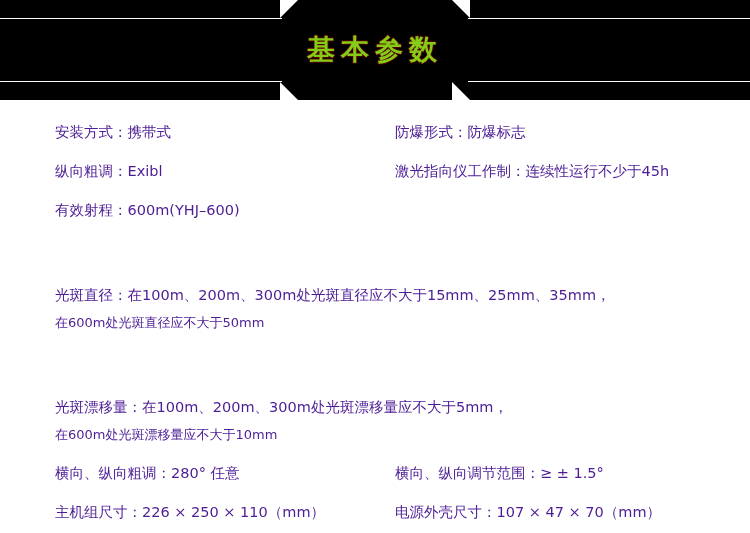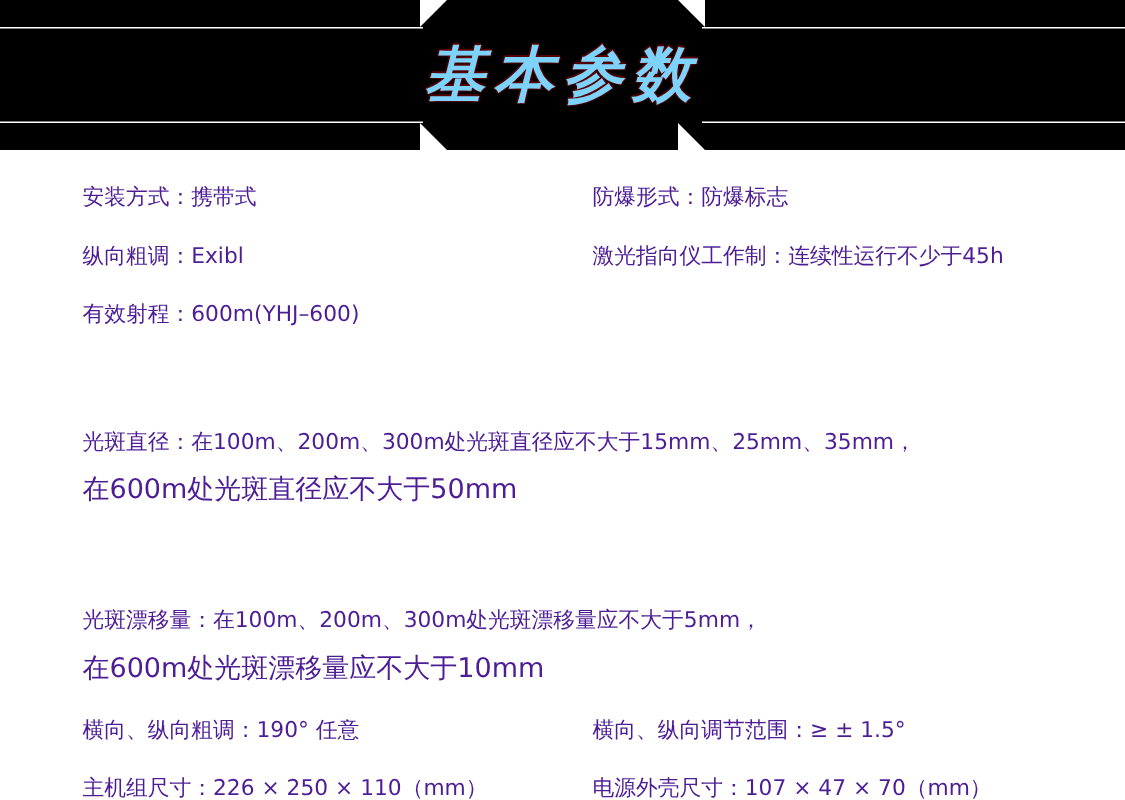--- a/index.html
+++ b/index.html
@@ -65,32 +65,31 @@
   }
   .notch-right-b {
     right: 280px;
     top: auto;
     bottom: 0;
     border-width: 0 18px 18px 0;
     border-color: transparent transparent #ffffff transparent;
   }
   .banner-title {
     position: relative;
-    font-size: 40px;
+    font-size: 28px;
     font-weight: bold;
-    color: #7dd3fc;
+    color: #84cc16;
     letter-spacing: 6px;
     line-height: 1;
     font-family: "DejaVu Sans", "Liberation Sans", sans-serif;
     text-shadow:
        1px 0 0 #550000,
       -1px 0 0 #550000,
        0 1px 0 #550000,
        0 -1px 0 #550000;
-    font-style: italic;
   }
   .rule-seg {
     position: absolute;
     height: 1px;
     background: #ffffff;
   }
 
   
   .spec-body {
     position: relative;
@@ -109,21 +108,21 @@
   .col-left {
     width: 340px;
     flex: 0 0 340px;
   }
   .col-right {
     flex: 1 1 auto;
   }
   .cont-line {
     padding: 0 0 0 55px;
     margin-bottom: 18px;
-    font-size: 18px;
+    font-size: 13px;
     line-height: 1.45;
   }
   .lbl { white-space: nowrap; }
   .full { width: 100%; margin-top: 46px; }
 </style>
 </head>
 <body>
 
 <div class="page">
 
@@ -165,21 +164,21 @@
       <div class="full lbl">光斑直径：在100m、200m、300m处光斑直径应不大于15mm、25mm、35mm，</div>
     </div>
     <div class="cont-line">在600m处光斑直径应不大于50mm</div>
 
     <div class="spec-row tight">
       <div class="full lbl">光斑漂移量：在100m、200m、300m处光斑漂移量应不大于5mm，</div>
     </div>
     <div class="cont-line">在600m处光斑漂移量应不大于10mm</div>
 
     <div class="spec-row">
-      <div class="col-left lbl">横向、纵向粗调：190°  任意</div>
+      <div class="col-left lbl">横向、纵向粗调：280°  任意</div>
       <div class="col-right lbl">横向、纵向调节范围：≥ ± 1.5°</div>
     </div>
 
     <div class="spec-row">
       <div class="col-left lbl">主机组尺寸：226 × 250 × 110（mm）</div>
       <div class="col-right lbl">电源外壳尺寸：107 × 47 × 70（mm）</div>
     </div>
 
     <div class="spec-row">
       <div class="col-left lbl">重  量：4.0kg</div>

